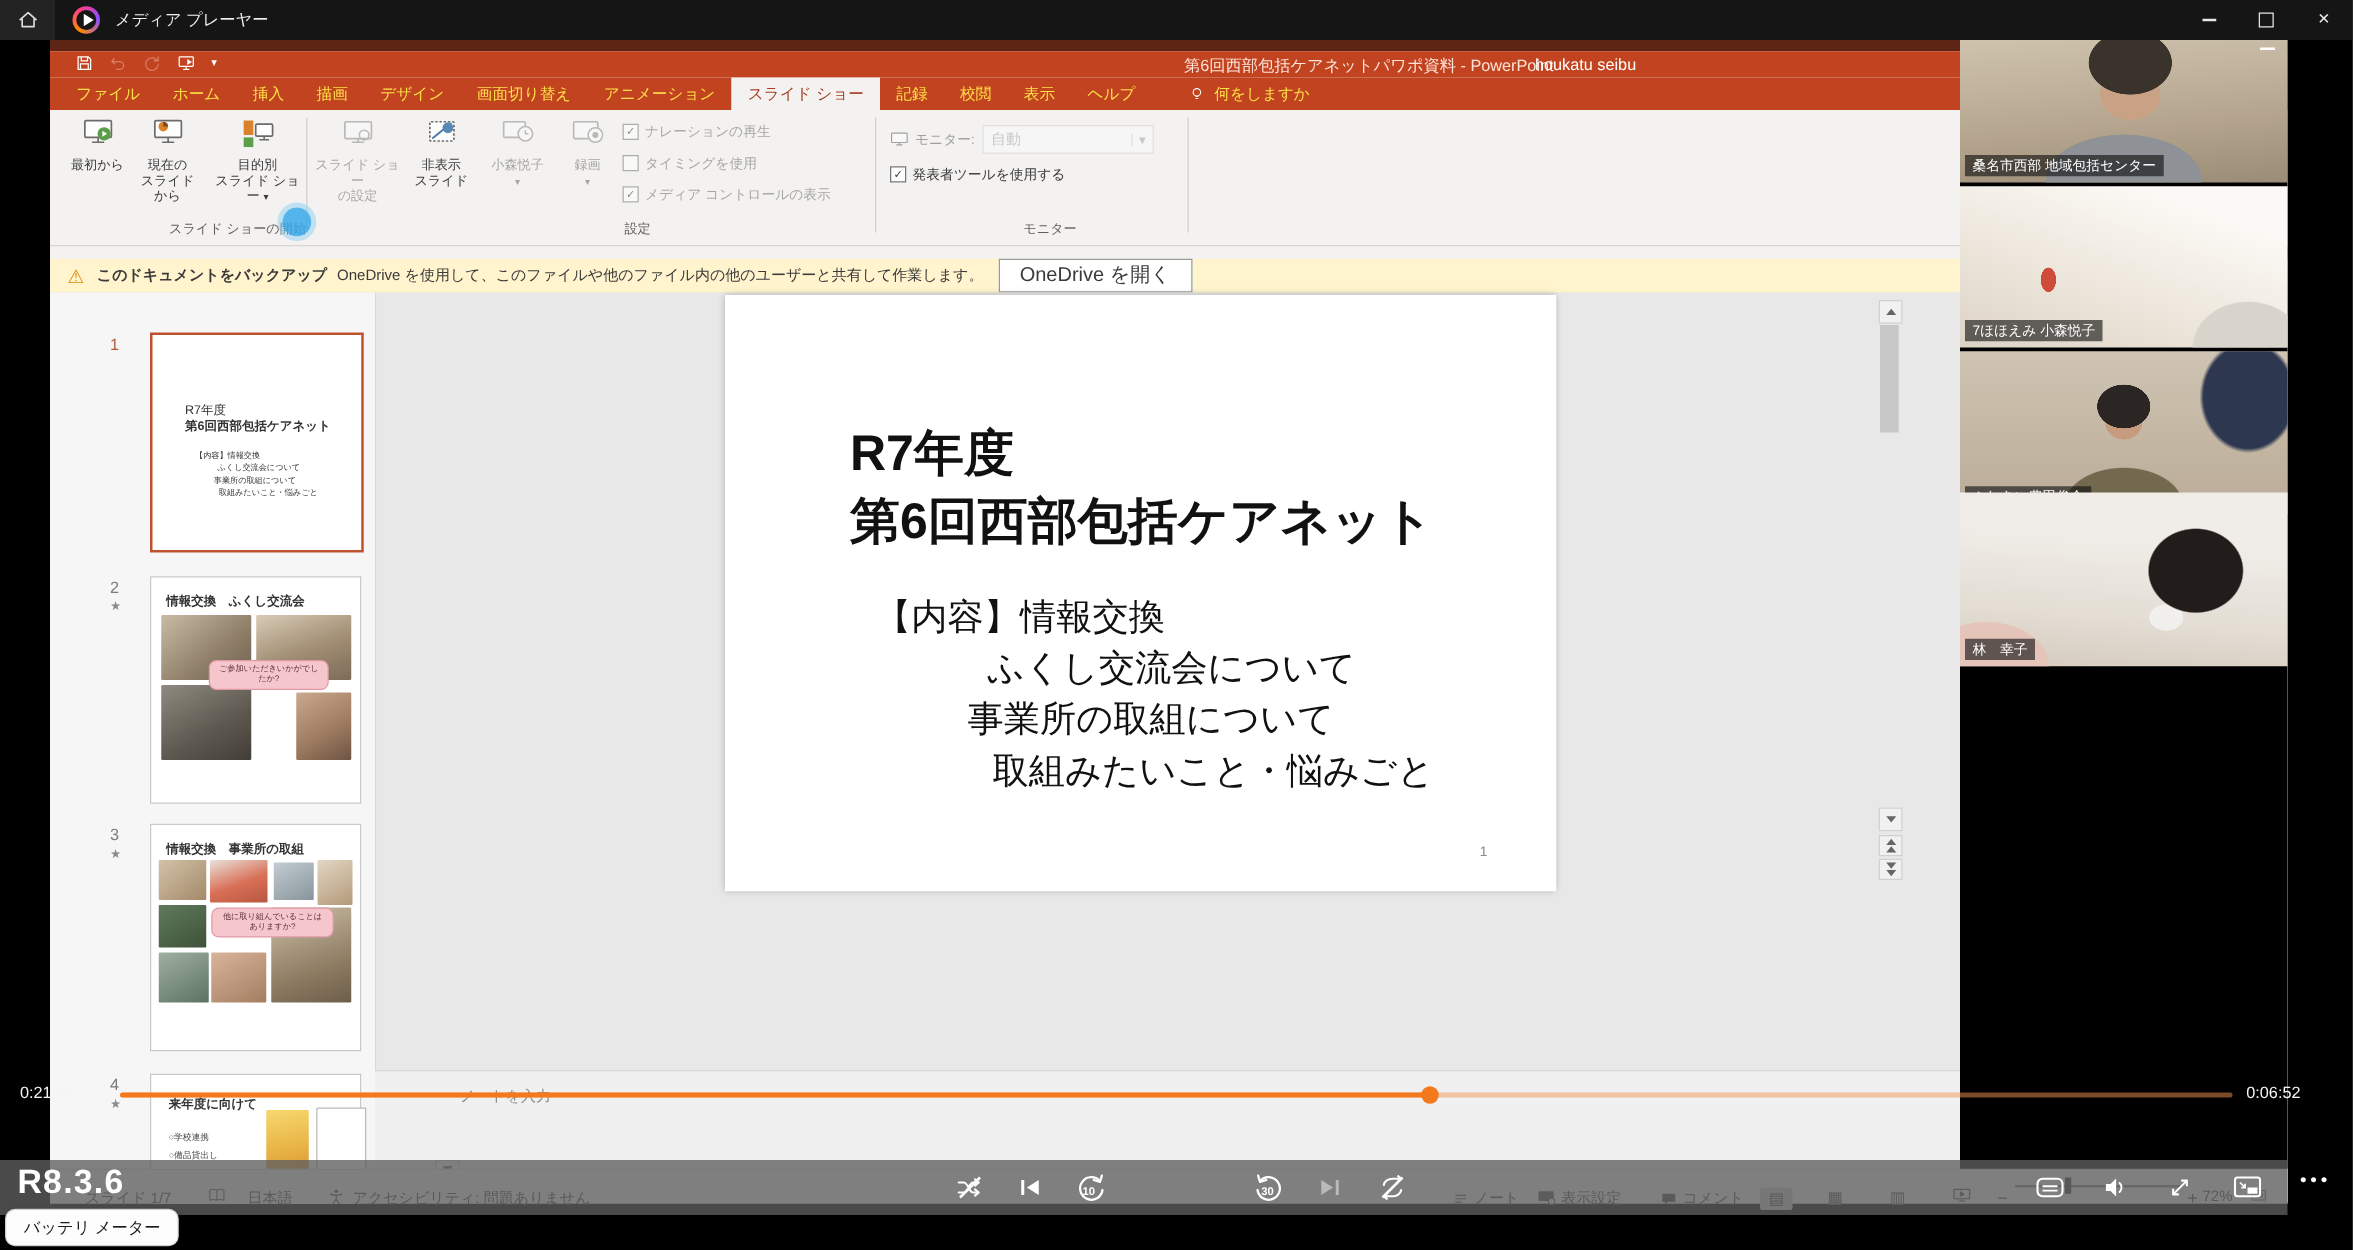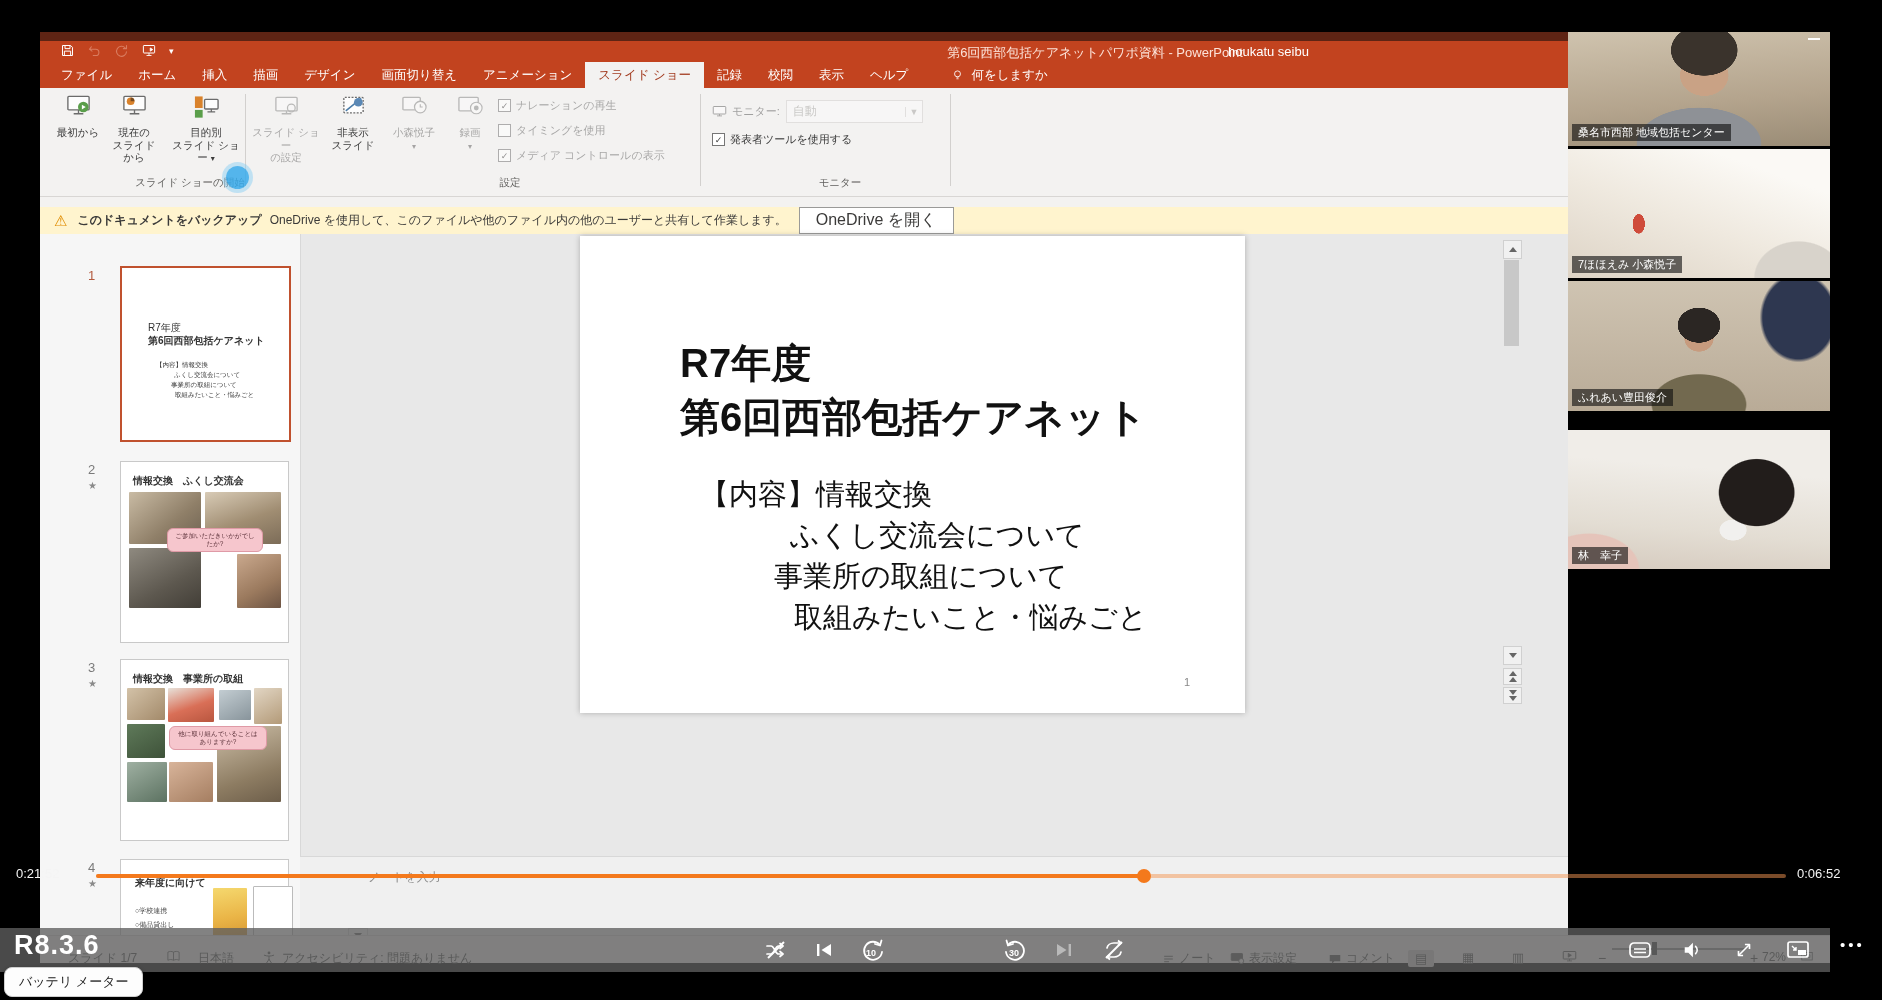--- a/index.html
+++ b/index.html
@@ -12,21 +12,21 @@
   .mp-title{color:#eee;font-size:13px;}
   .winbtn{width:46px;height:32px;display:flex;align-items:center;justify-content:center;}
   .appcirc{width:22px;height:22px;border-radius:50%;background:conic-gradient(from 210deg,#ff8a00,#ff3d8b 35%,#8a4fff 65%,#ff8a00);position:relative;}
   .appcirc::before{content:"";position:absolute;inset:3px;border-radius:50%;background:#161616;}
   .appcirc::after{content:"";position:absolute;left:9px;top:6px;border-left:8px solid #fff;border-top:5px solid transparent;border-bottom:5px solid transparent;}
   
   #ppt{left:40px;top:32px;width:1790px;height:930px;background:#f3f2f1;}
   #ppt-darkstrip{left:0;top:0;width:1790px;height:9px;background:#5e2414;}
   #ppt-titlebar{left:0;top:9px;width:1790px;height:21px;background:#c2431f;}
   #ppt-tabs{left:0;top:30px;width:1790px;height:26px;background:#c2431f;}
-  .tab{color:#ffffff;font-size:12.5px;padding:0 13px;height:26px;display:flex;align-items:center;}
+  .tab{color:#fde047;font-size:12.5px;padding:0 13px;height:26px;display:flex;align-items:center;}
   .tab.sel{background:#f3f2f1;color:#a33c20;}
   #ribbon{left:0;top:56px;width:1790px;height:108px;background:#f3f2f1;border-bottom:1px solid #d8d6d4;}
   .rbtn{position:absolute;top:5px;text-align:center;color:#3b3b3b;font-size:10.5px;line-height:12.5px;}
   .rbtn svg{display:block;margin:0 auto 3px;}
   .dim{opacity:.42;}
   .gsep{position:absolute;top:6px;height:92px;width:1px;background:#d2d0ce;}
   .glabel{position:absolute;top:88px;font-size:10.5px;color:#5f5e5c;text-align:center;width:220px;}
   .cbx{display:inline-flex;width:11px;height:11px;border:1px solid #767676;background:#fff;
        align-items:center;justify-content:center;font-size:9px;color:#3b3b3b;margin-right:5px;}
   .cbrow{position:absolute;font-size:11px;color:#6a6a6a;display:flex;align-items:center;}
@@ -84,20 +84,41 @@
   .qat{display:flex;align-items:center;gap:12px;}
   .dd{width:135px;height:21px;background:#fdfdfd;border:1px solid #c6c4c2;display:flex;align-items:center;
       font-size:12px;color:#8a8886;opacity:.65;}
   .dd .val{flex:1;padding-left:6px;} .dd .arr{width:16px;border-left:1px solid #c6c4c2;text-align:center;color:#8a8886;font-size:9px;}
 </style>
 </head>
 <body>
 
 <div id="stage">
 
+  <div id="mp-titlebar" class="abs f">
+    <div class="f" style="width:44px;height:32px;justify-content:center;background:#232323;">
+      <svg width="19" height="19" viewBox="0 0 24 24">
+          <path d="M4 11 L12 4 L20 11 M6 10 v8 h12 v-8" stroke="#ddd" stroke-width="1.7" fill="none" stroke-linecap="round" stroke-linejoin="round"></path>
+        </svg>
+    </div>
+    <div style="width:14px;"></div>
+    <div class="appcirc"></div>
+    <div style="width:12px;"></div>
+    <span class="mp-title">メディア プレーヤー</span>
+    <div style="flex:1;"></div>
+    <div class="winbtn">
+        <div style="width:11px;height:2px;background:#e8e8e8;"></div>
+      </div>
+    <div class="winbtn">
+        <div style="width:10px;height:10px;border:1.3px solid #e8e8e8;"></div>
+      </div>
+    <div class="winbtn">
+        <span style="color:#eee;font-size:16px;">×</span>
+      </div>
+  </div>
 
   <div id="ppt" class="abs">
     <div id="ppt-darkstrip" class="abs"></div>
 
     <div id="ppt-titlebar" class="abs">
       <div class="qat abs" style="left:20px;top:2px;">
         <svg width="15" height="15" viewBox="0 0 24 24">
             <path d="M4 4 h13 l3 3 v13 h-16 z M8 4 v5 h8 v-5 M7 20 v-7 h10 v7" stroke="#fff" stroke-width="1.6" fill="none"></path>
           </svg>
         <svg width="15" height="15" viewBox="0 0 24 24" style="opacity:.5;">
@@ -423,21 +444,21 @@
       <div class="plabel">7ほほえみ 小森悦子</div>
     </div>
     <div class="tile" style="top:249px;height:130px;background:
         radial-gradient(34px 28px at 50% 34%, #2b2623 62%, rgba(0,0,0,0) 63%),
         radial-gradient(24px 22px at 50% 44%, #c79b7e 60%, rgba(0,0,0,0) 62%),
         radial-gradient(75px 48px at 50% 95%, #72694f 62%, rgba(0,0,0,0) 64%),
         radial-gradient(65px 75px at 88% 28%, #2e3750 55%, rgba(0,0,0,0) 60%),
         linear-gradient(180deg,#cfc4b2,#b9ab97);">
       <div class="plabel">ふれあい豊田俊介</div>
     </div>
-    <div class="tile" style="top:398px;height:139px;background:
+    <div class="tile" style="top:362px;height:139px;background:
         radial-gradient(62px 55px at 72% 45%, #221d1b 60%, rgba(0,0,0,0) 62%),
         radial-gradient(22px 17px at 63% 72%, #f1f0ee 60%, rgba(0,0,0,0) 63%),
         radial-gradient(85px 60px at 8% 100%, #e5c4ba 58%, rgba(0,0,0,0) 60%),
         linear-gradient(185deg,#f0ede8 30%,#e3ddd3 70%,#d5cabe);">
       <div class="plabel">林　幸子</div>
     </div>
   </div>
 
   <span class="ptime" style="left:16px;">0:21:52</span>
   <span class="ptime" style="left:1797px;">0:06:52</span>

